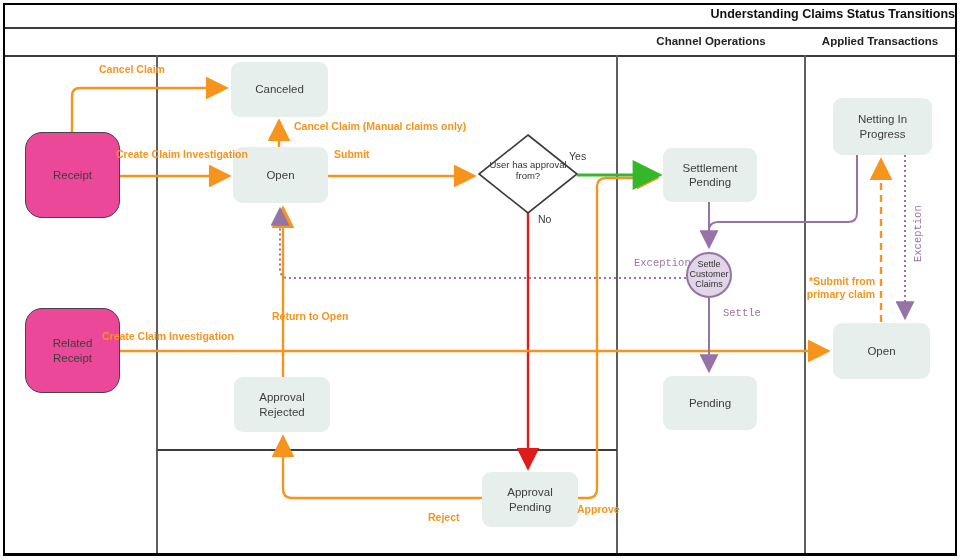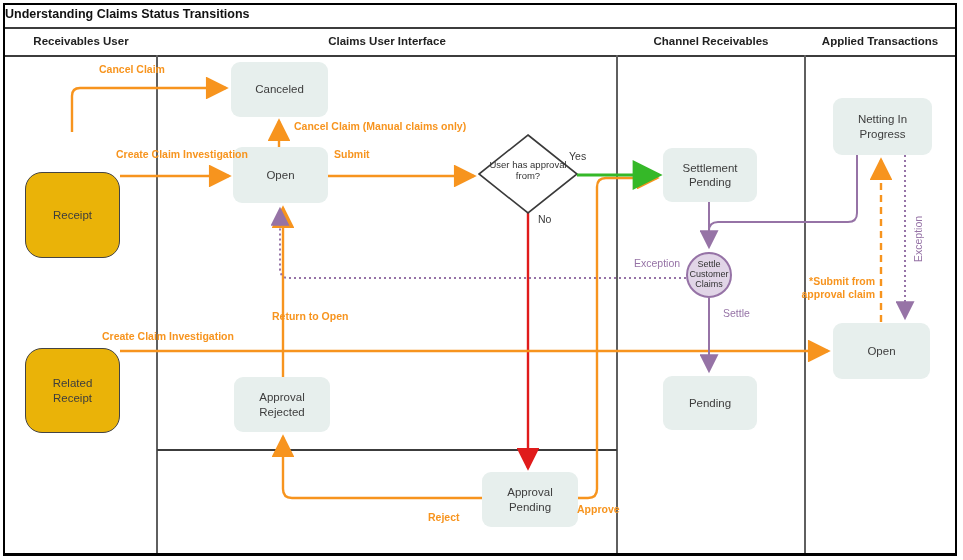--- a/index.html
+++ b/index.html
@@ -7,33 +7,33 @@
     --node-fill:#E7EFED; --decision-fill:#FFFFFF; --circle-fill:#E1D5E7;
   }
   *{box-sizing:border-box;}
   body{margin:0;background:#fff;}
   #canvas{position:relative;width:963px;height:560px;background:#fff;
           font-family:"Liberation Sans","DejaVu Sans",sans-serif;color:#333;overflow:hidden;}
   .abs{position:absolute;}
   .frame{left:3px;top:3px;width:954px;height:553px;border:2px solid #000;border-bottom-width:3px;}
   .hline{background:#3c3c3c;height:1.5px;}
   .vline{background:#5f5f5f;width:1.5px;}
-  .title{left:5px;top:7px;width:950px;text-align:left;font-size:12.5px;font-weight:bold;color:#111;}
+  .title{left:5px;top:7px;width:950px;text-align:right;font-size:12.5px;font-weight:bold;color:#111;}
   .lanehead{top:28px;height:26px;display:flex;align-items:center;justify-content:center;
             font-size:11.5px;font-weight:bold;color:#222;}
   .node{display:flex;align-items:center;justify-content:center;text-align:center;
         font-size:11.5px;line-height:1.25;color:#3d3d3d;}
   .status{background:var(--node-fill);border-radius:9px;}
-  .receipt{background:#eab308;border:1.6px solid #444;border-radius:17px;margin-top:40px;}
+  .receipt{background:#ec4899;border:1.6px solid #444;border-radius:17px;}
   .circle{background:var(--circle-fill);border:2px solid var(--system);border-radius:50%;
           font-size:9px;line-height:1.1;color:#333;}
   .dtext{font-size:9.5px;line-height:1.15;color:#333;text-align:center;}
   .lbl{font-size:10.5px;white-space:nowrap;}
   .lbl-act{color:var(--action);font-weight:600;}
-  .lbl-sys{color:var(--system);}
+  .lbl-sys{color:var(--system);font-family:Liberation Mono, monospace;}
   .lbl-neutral{color:#3a3a3a;}
   .wraplbl{white-space:normal;line-height:1.2;}
   .vtext{writing-mode:vertical-rl;transform:rotate(180deg);white-space:nowrap;}
   svg{position:absolute;left:0;top:0;pointer-events:none;}
   .f-act{fill:var(--action);} .f-yes{fill:var(--yes-path);} .f-no{fill:var(--no-path);} .f-sys{fill:var(--system);}
   .e{fill:none;}
   .e-act{stroke:var(--action);stroke-width:2.4;}
   .e-act-dash{stroke:var(--action);stroke-width:2.4;stroke-dasharray:7 5;}
   .e-yes{stroke:var(--yes-path);stroke-width:3;}
   .e-no{stroke:var(--no-path);stroke-width:2.4;}
@@ -42,23 +42,21 @@
   .shape{fill:var(--decision-fill);stroke:#3a3a3a;stroke-width:1.6;}
 </style>
 </head>
 <body>
 
 <div id="canvas">
 
   <div class="abs frame"></div>
   <div class="abs title">Understanding Claims Status Transitions</div>
   <div class="abs hline" style="left:5px;top:27px;width:950px;"></div>
-  <div class="abs lanehead" style="left:5px;width:152px;">Receivables User</div>
-  <div class="abs lanehead" style="left:157px;width:460px;">Claims User Interface</div>
-  <div class="abs lanehead" style="left:617px;width:188px;">Channel Receivables</div>
+  <div class="abs lanehead" style="left:617px;width:188px;">Channel Operations</div>
   <div class="abs lanehead" style="left:805px;width:150px;">Applied Transactions</div>
   <div class="abs hline" style="left:5px;top:55px;width:950px;"></div>
   <div class="abs vline" style="left:156px;top:55px;height:498px;"></div>
   <div class="abs vline" style="left:616px;top:55px;height:498px;"></div>
   <div class="abs vline" style="left:804px;top:55px;height:498px;"></div>
   <div class="abs hline" style="left:157px;top:449px;width:460px;"></div>
 
   <svg width="963" height="560" viewBox="0 0 963 560">
     <defs>
       <marker id="ah-act" viewBox="0 0 10 10" refX="8.8" refY="5" markerWidth="10.5" markerHeight="9.5" orient="auto-start-reverse">
@@ -134,18 +132,18 @@
   <div class="abs lbl lbl-act" style="left:99px;top:63px;">Cancel Claim</div>
   <div class="abs lbl lbl-act" style="left:116px;top:148px;">Create Claim Investigation</div>
   <div class="abs lbl lbl-act" style="left:294px;top:120px;">Cancel Claim (Manual claims only)</div>
   <div class="abs lbl lbl-act" style="left:334px;top:148px;">Submit</div>
   <div class="abs lbl lbl-neutral" style="left:569px;top:150px;">Yes</div>
   <div class="abs lbl lbl-neutral" style="left:538px;top:213px;">No</div>
   <div class="abs lbl lbl-act" style="left:577px;top:503px;">Approve</div>
   <div class="abs lbl lbl-act" style="left:428px;top:511px;">Reject</div>
   <div class="abs lbl lbl-act" style="left:272px;top:310px;">Return to Open</div>
   <div class="abs lbl lbl-act" style="left:102px;top:330px;">Create Claim Investigation</div>
-  <div class="abs lbl lbl-act wraplbl" style="left:801px;top:275px;width:74px;text-align:right;">*Submit from approval claim</div>
+  <div class="abs lbl lbl-act wraplbl" style="left:801px;top:275px;width:74px;text-align:right;">*Submit from primary claim</div>
   <div class="abs lbl lbl-sys" style="left:723px;top:307px;">Settle</div>
   <div class="abs lbl lbl-sys" style="left:634px;top:257px;">Exception</div>
   <div class="abs lbl lbl-sys vtext" style="left:912px;top:202px;height:60px;">Exception</div>
 
 </div>
 
 </body></html>

